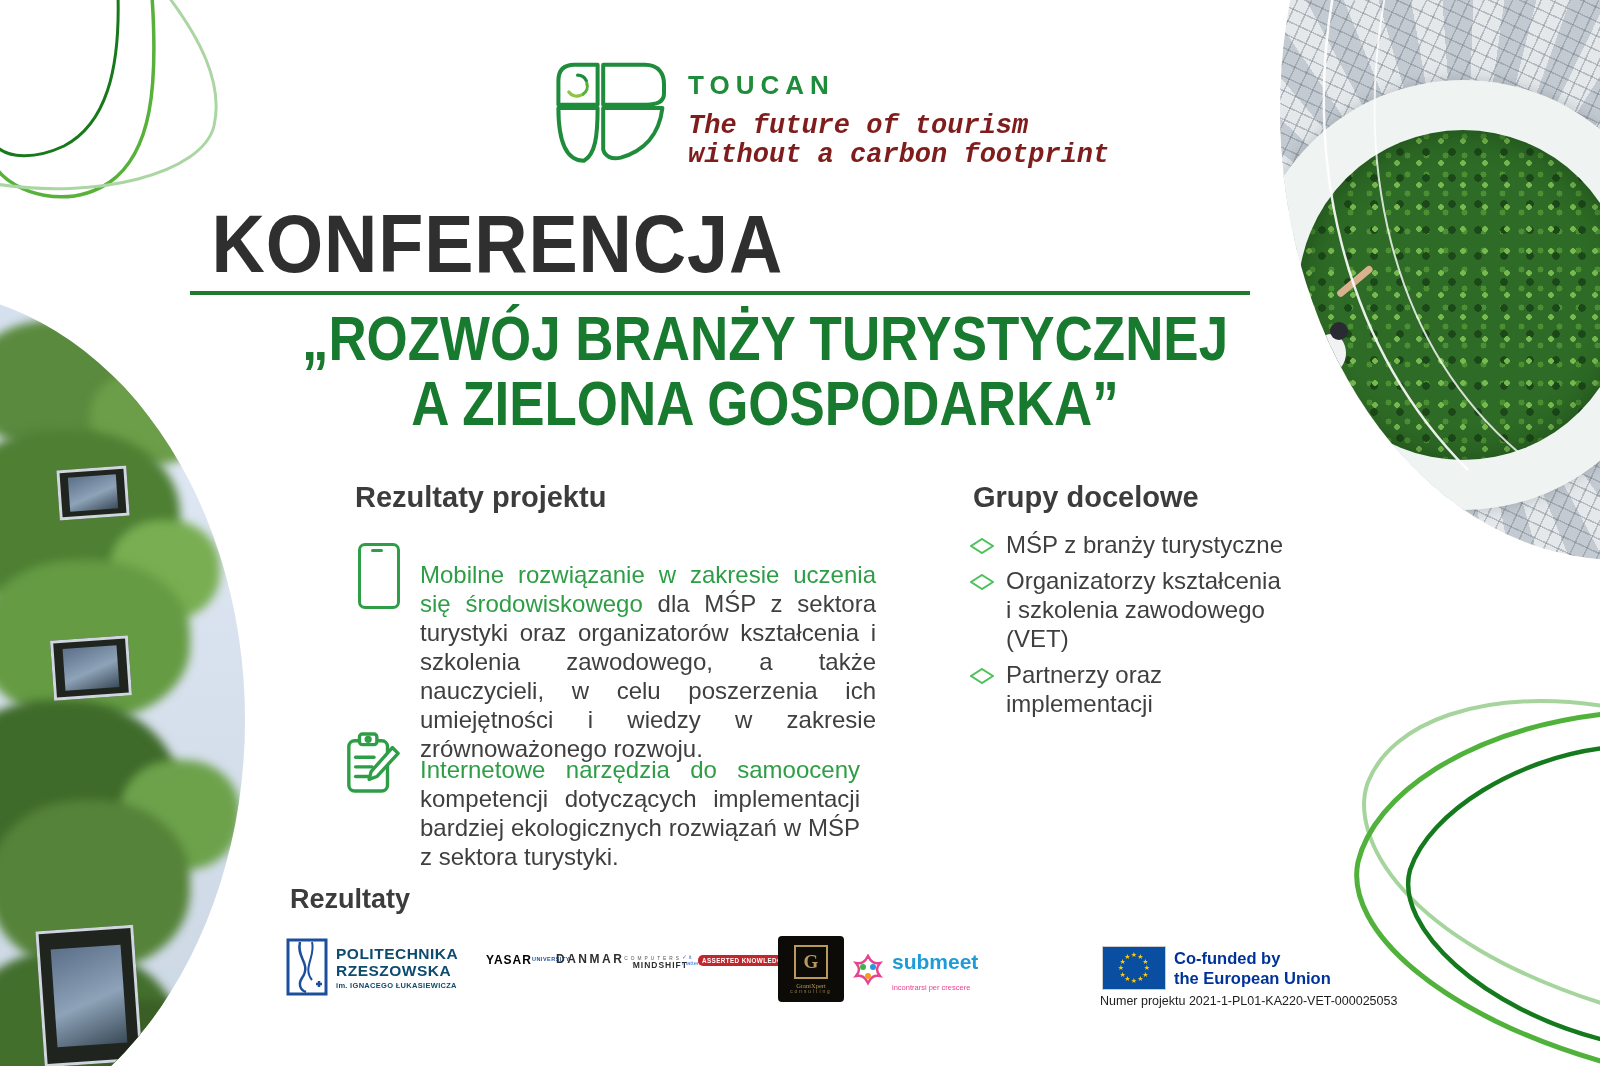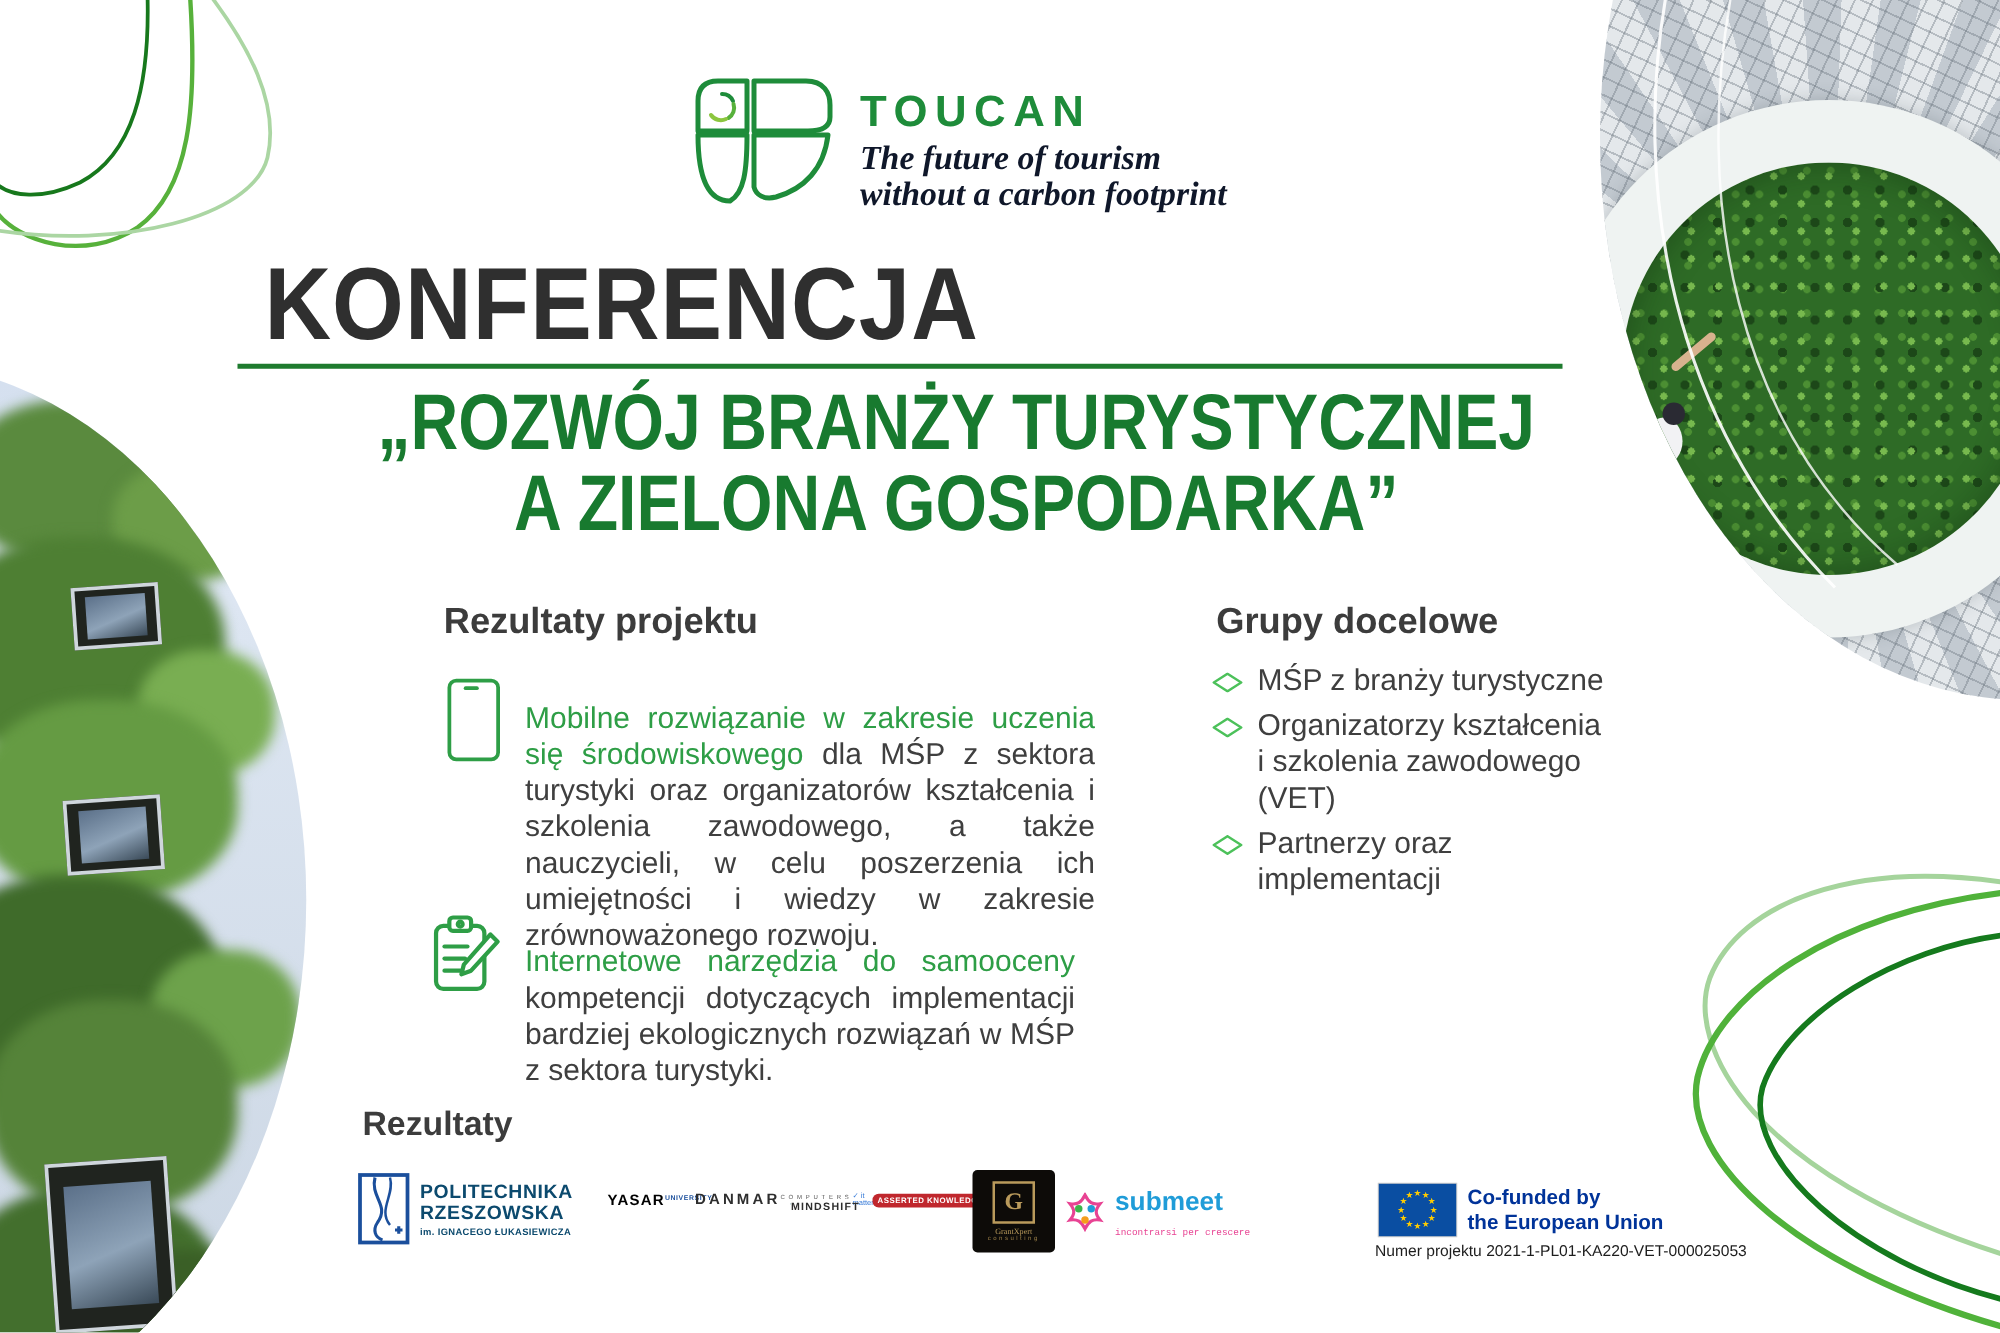--- a/index.html
+++ b/index.html
@@ -36,23 +36,23 @@
         radial-gradient(circle,#4c8f33 22%,transparent 23%) 5px 16px/19px 19px,
         #2e6b26;
       box-shadow:inset 0 0 30px rgba(10,40,10,.45);}
   .person-head{position:absolute;left:62px;top:322px;width:18px;height:18px;border-radius:50%;background:#2a2a33;}
   .person-body{position:absolute;left:48px;top:334px;width:30px;height:38px;border-radius:50%;background:#f2f2f4;}
   .person-arm{position:absolute;left:70px;top:292px;width:44px;height:7px;border-radius:4px;
       background:#d8b28e;transform:rotate(-40deg);transform-origin:left center;}
 
   
   .logo-icon{left:552px;top:50px;}
-  .brand{left:688px;top:70px;font-size:35px;font-weight:bold;letter-spacing:6px;color:#1e8c3a;}
-  .tagline{left:688px;top:112px;font-family:Liberation Serif, serif;font-style:italic;font-weight:600;
-      font-size:27px;line-height:29px;color:#0f172a;}
+  .brand{left:688px;top:70px;font-size:26px;font-weight:bold;letter-spacing:6px;color:#1e8c3a;}
+  .tagline{left:688px;top:112px;font-family:Liberation Mono, monospace;font-style:italic;font-weight:600;
+      font-size:27px;line-height:29px;color:#7f1d1d;}
 
   
   .title-wrap{left:150px;top:197px;width:1230px;text-align:left;}
   .title-main{font-size:82px;font-weight:bold;letter-spacing:1px;color:#2f2f2f;
       transform:scaleX(.9);transform-origin:50% 50%;white-space:nowrap;}
   .rule{left:190px;top:291px;width:1060px;height:4px;background:#1e7b2e;}
   .subtitle-wrap{left:150px;top:306px;width:1230px;text-align:center;color:#187a2f;}
   .subtitle-line{font-size:63px;font-weight:bold;line-height:65px;letter-spacing:0;
       transform:scaleX(.84);transform-origin:50% 50%;white-space:nowrap;}
 
@@ -104,21 +104,21 @@
       padding:2px 4px;border-radius:5px;letter-spacing:.4px;white-space:nowrap;}
   .grantxpert{left:778px;top:936px;width:66px;height:66px;background:#0d0b08;border-radius:4px;
       display:flex;flex-direction:column;align-items:center;justify-content:center;}
   .gx-g{width:30px;height:30px;border:2px solid #b99a5b;color:#b99a5b;display:flex;align-items:center;justify-content:center;
       font-family:"Liberation Serif",serif;font-size:19px;font-weight:bold;}
   .gx-name{color:#b99a5b;font-size:6.5px;margin-top:3px;font-family:"Liberation Serif",serif;}
   .gx-sub{color:#9d8148;font-size:4.8px;letter-spacing:2px;}
   .submeet{left:850px;top:952px;display:flex;align-items:center;}
   .sm-text{margin-left:6px;}
   .sm-name{font-size:21px;font-weight:bold;color:#1f9cd8;line-height:20px;}
-  .sm-sub{font-size:7.5px;color:#e84393;margin-top:11px;font-family:Liberation Mono, monospace;}
+  .sm-sub{font-size:7.5px;color:#e84393;margin-top:11px;}
 
   
   .eu-flag{left:1102px;top:946px;}
   .eu-text{left:1174px;top:948px;font-size:16.5px;font-weight:bold;color:#003399;line-height:20px;}
   .project-number{left:1100px;top:994px;font-size:12.5px;color:#1d1d1d;}
 </style>
 </head>
 <body>
 
 <div class="canvas">

